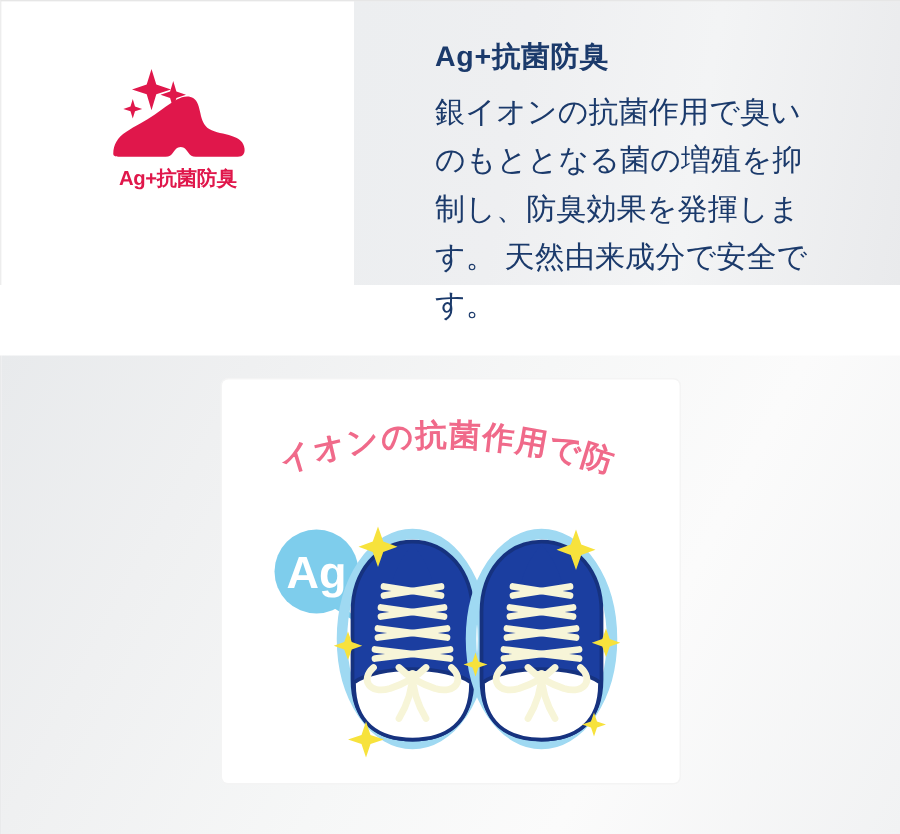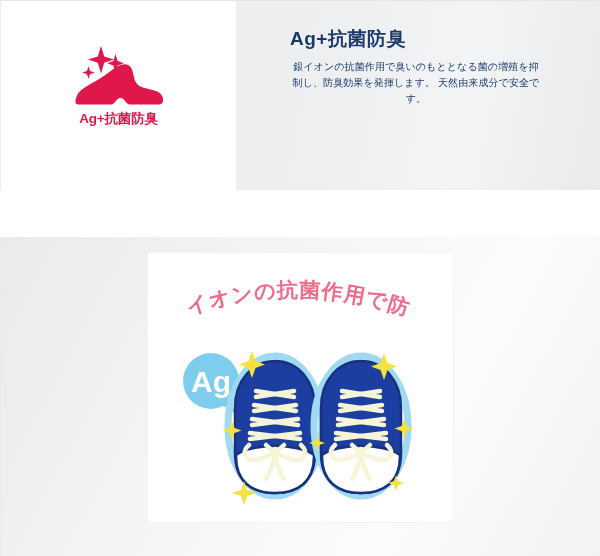--- a/index.html
+++ b/index.html
@@ -74,27 +74,26 @@
   .feature-title {
     font-size: 19px;
     font-weight: bold;
     color: #1b3a6b;
     letter-spacing: 0.5px;
     margin: 0 0 9px 0;
     line-height: 1.1;
   }
 
   .feature-body {
-    font-size: 10px;
+    font-size: 20px;
     color: #1b3a6b;
     line-height: 1.62;
     margin: 0;
     letter-spacing: 0.1px;
     max-width: 252px;
-    text-align: center;
   }
 
   
   .illustration-section {
     position: absolute;
     left: 0;
     top: 237px;
     width: 600px;
     height: 319px;
     background: linear-gradient(118deg, #e8eaec 0%, #eff0f1 22%, #f6f7f7 48%, #fbfbfb 70%, #f1f2f3 100%);

